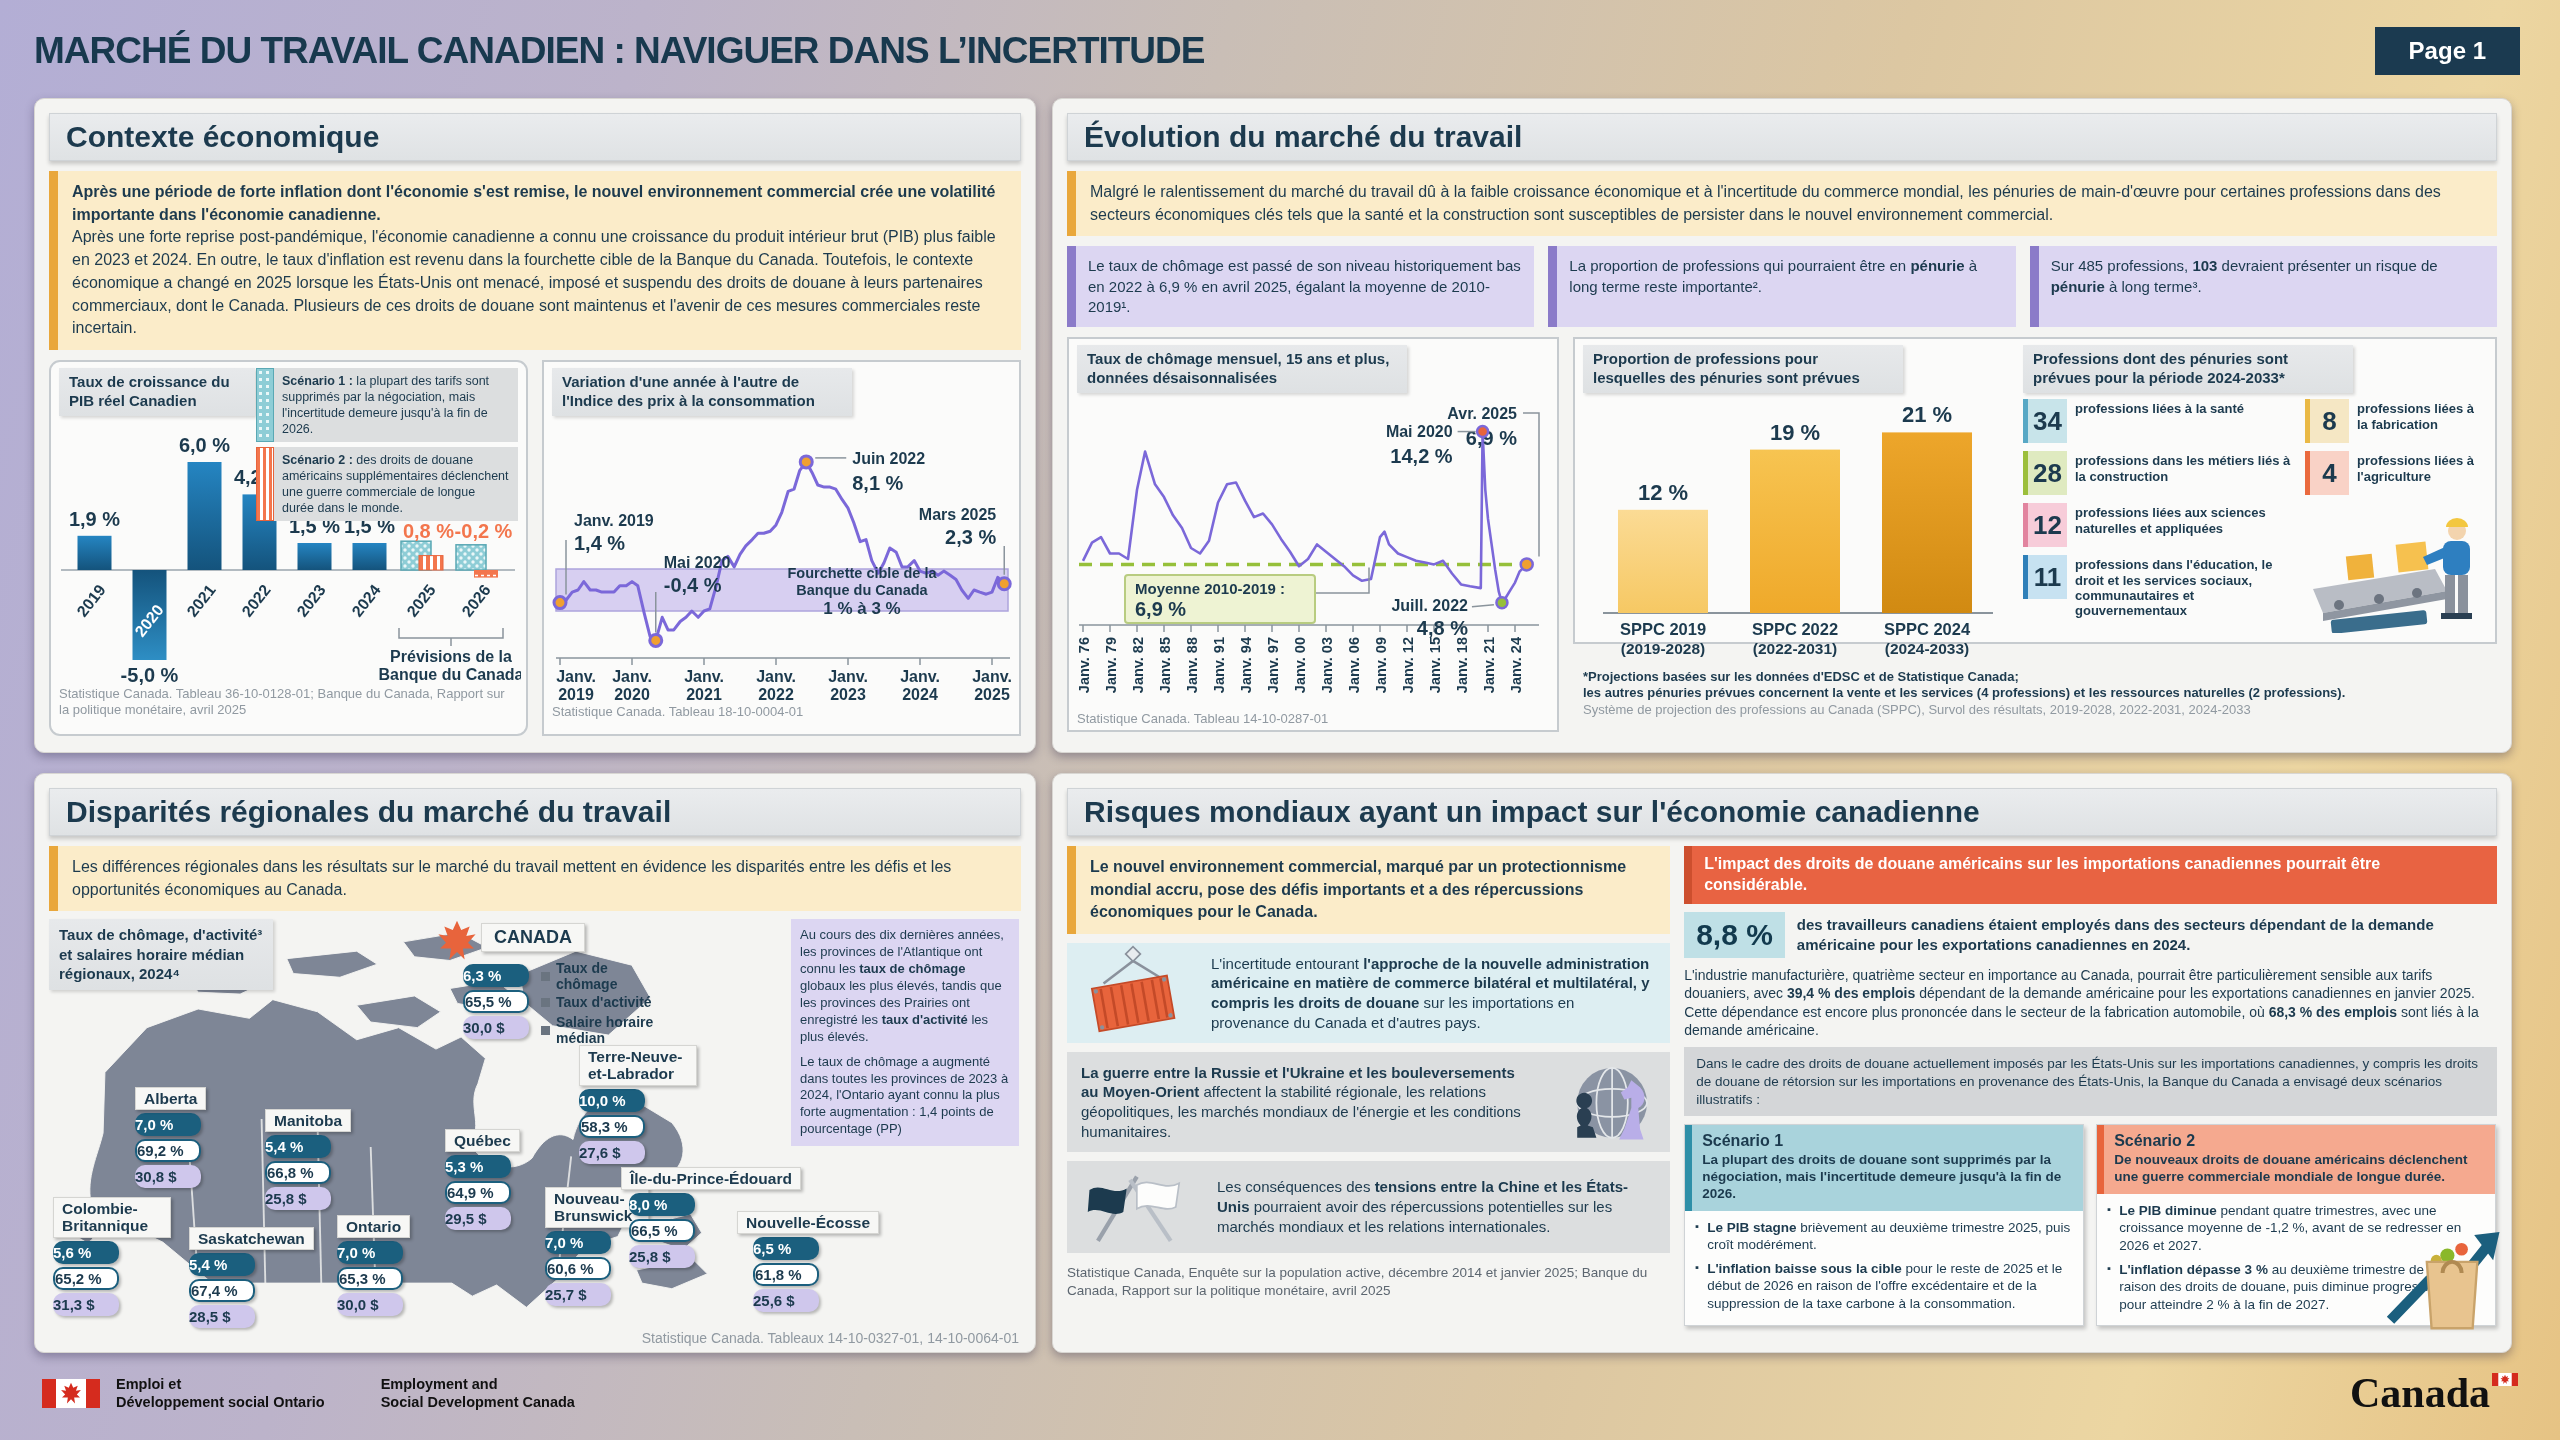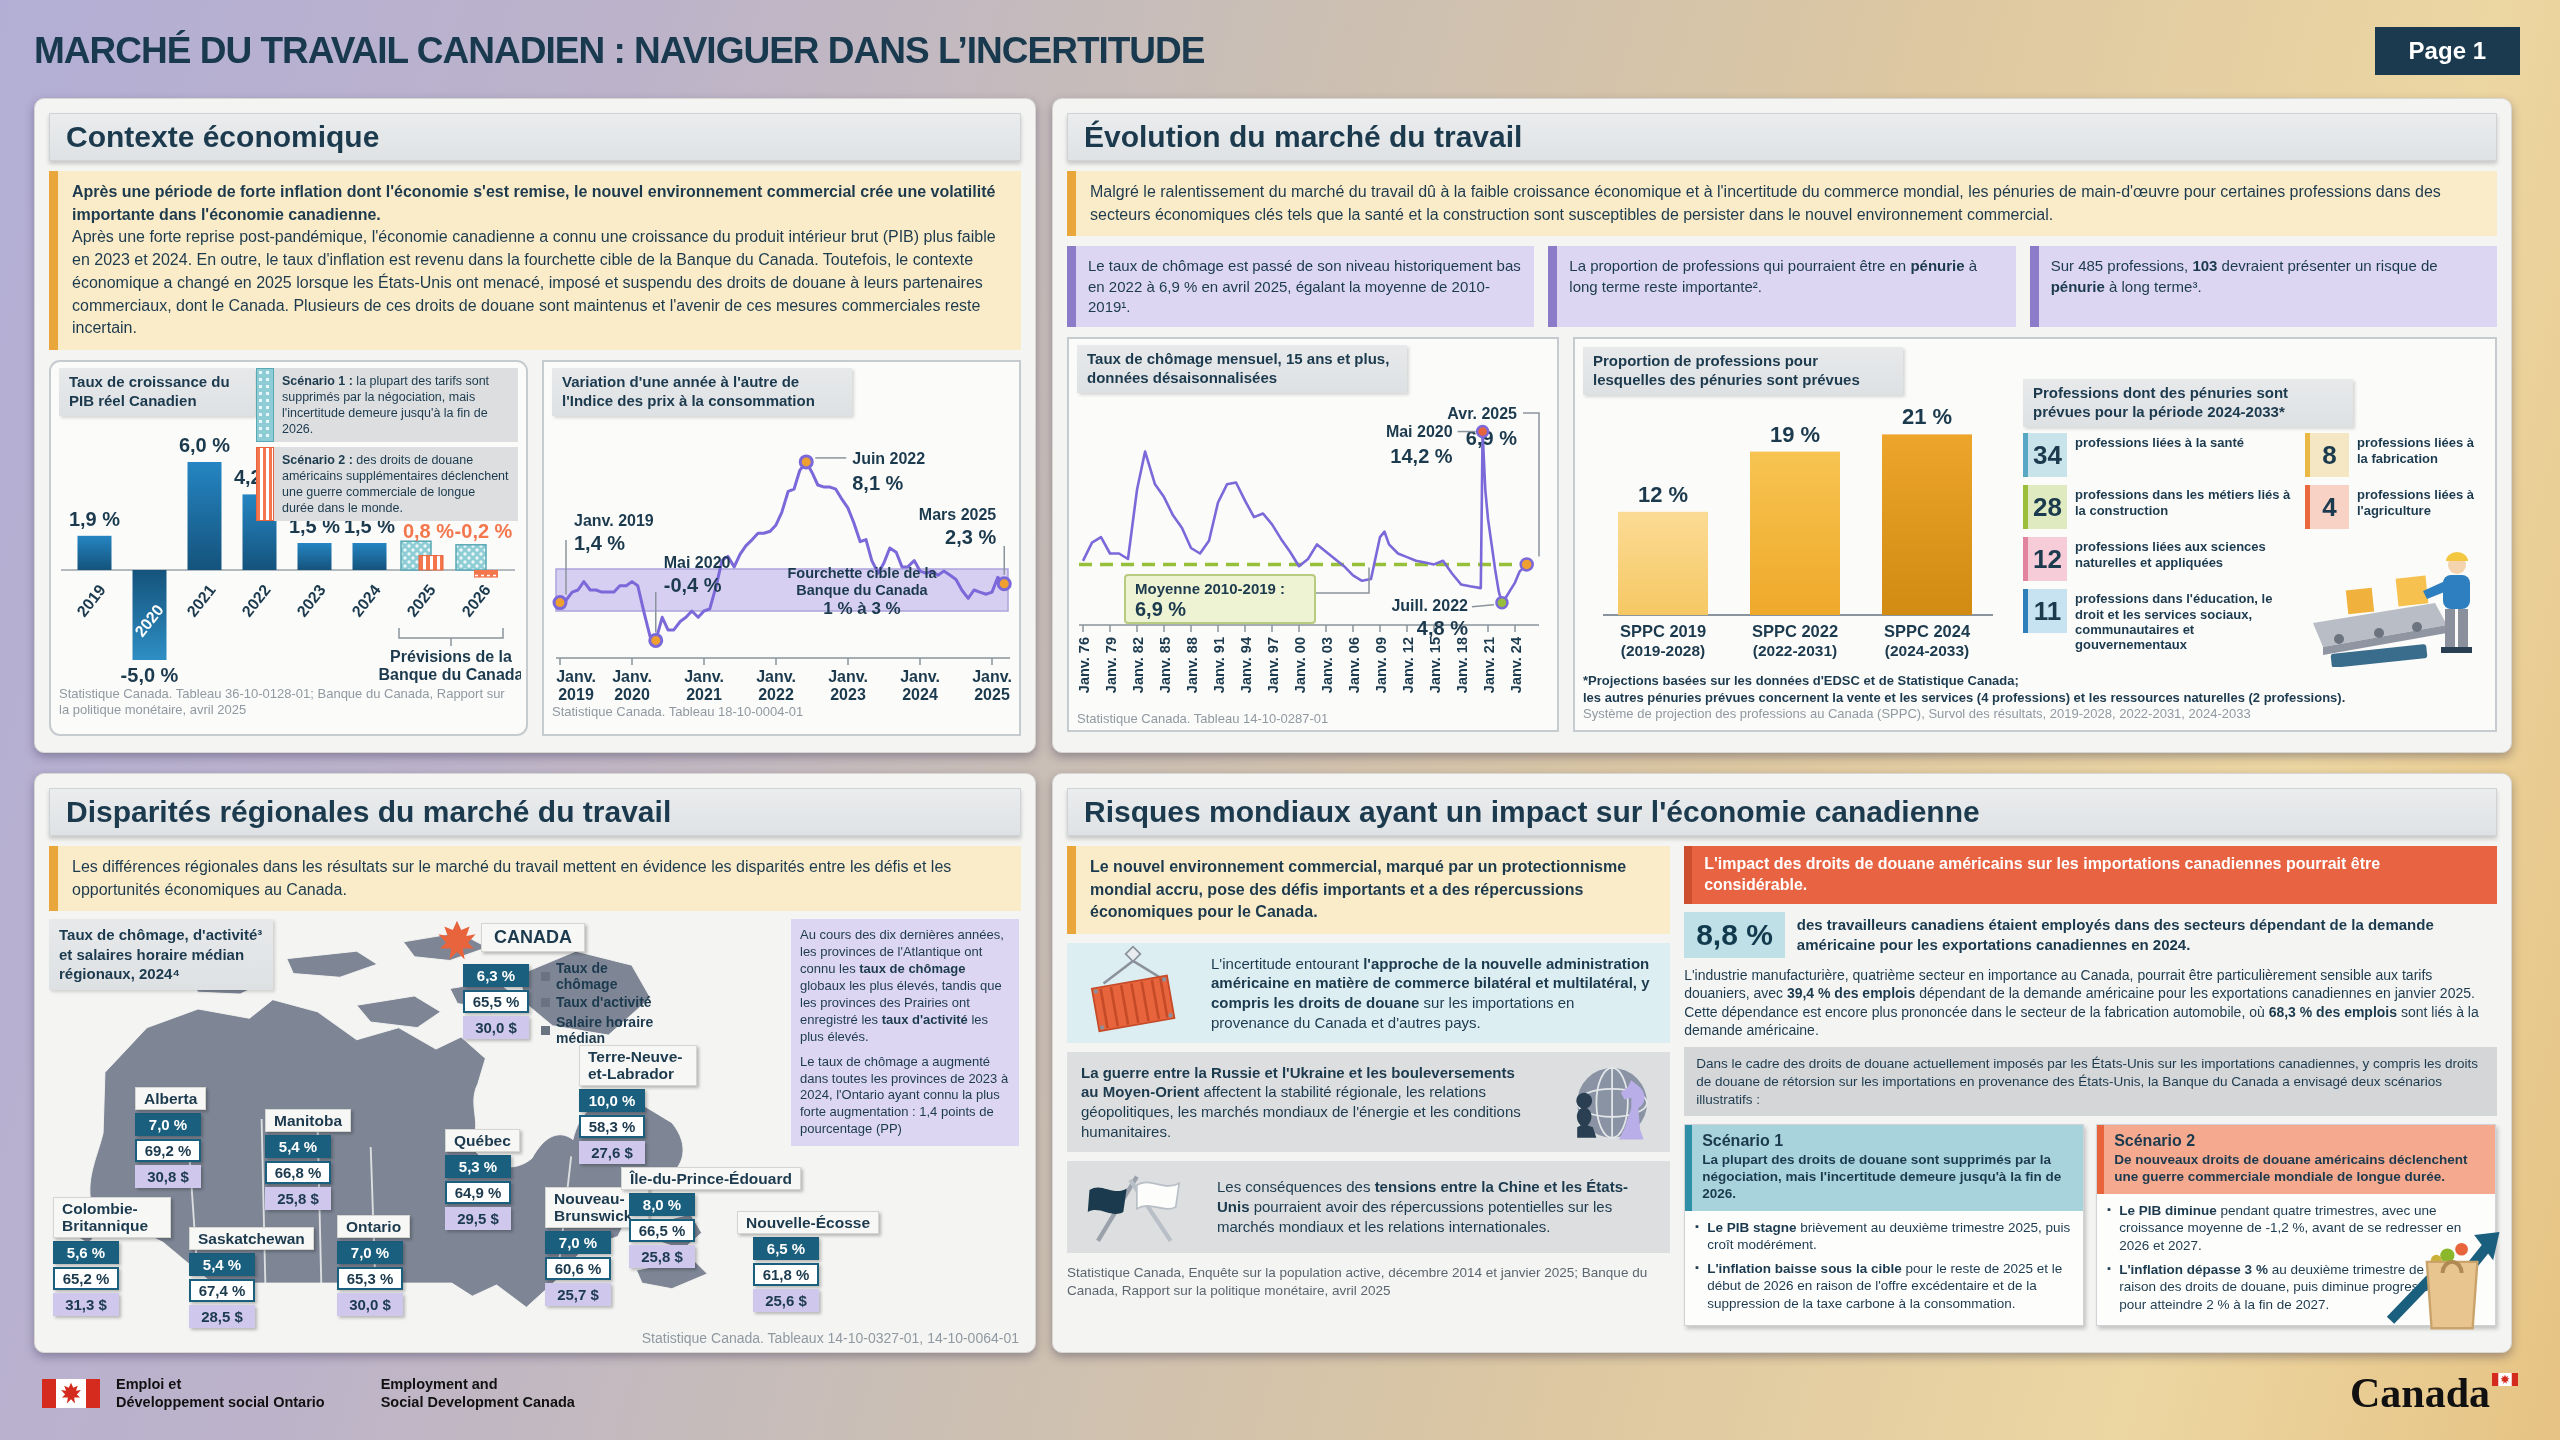--- a/index.html
+++ b/index.html
@@ -40,41 +40,41 @@
   
   #cpi-card{ width:479px; height:376px;}
   #cpi-card .chart-label{ left:8px; top:6px; width:300px;}
   #cpi-svg{ margin-top:52px; display:block;}
   
   .stat-row{ display:flex; gap:14px; margin-top:10px;}
   .stat-row .purple-stat{ width:468px;}
   #unemp-card{ width:492px; height:395px;}
   #unemp-card .chart-label{ left:8px; top:6px; width:330px;}
   #unemp-svg{ margin-top:50px; display:block;}
-  #shortage-card{ width:926px; height:395px; display:flex; flex-wrap:wrap;align-items:flex-end;}
+  #shortage-card{ width:926px; height:307px; display:flex; flex-wrap:wrap;}
   .short-left{ width:430px; position:relative;}
   .short-left .chart-label{ left:0; top:-2px; width:320px;}
   #sppc-svg{ margin-top:52px; display:block;}
   .short-right{ width:470px; position:relative; padding-left:10px;}
   .short-right .chart-label{ left:10px; top:-2px; width:330px;}
   .prof-grid{ margin-top:52px; display:flex; gap:10px;}
   .prof-col{ display:flex; flex-direction:column; gap:8px;}
   .prof-col.c1{ width:272px;}
   .prof-col.c2{ width:178px;}
   .prof-item{ display:flex; gap:8px; align-items:flex-start;}
   .prof-num{ width:44px; height:44px; flex:0 0 44px; border-left:5px solid; display:flex; align-items:center; justify-content:center; font-size:26px; font-weight:800; color:#1c3a4e;}
   .prof-label{ font-size:13px; font-weight:700; line-height:1.18; padding-top:2px;}
   .footnotes{ width:100%; margin-top:4px;}
   .fn{ font-size:13px; font-weight:700; color:#1c3a4e; line-height:1.25;}
   
   .map-wrap{ position:relative; height:428px; margin-top:8px;}
   .map-label{ position:absolute; left:0; top:0; width:224px; background:linear-gradient(#e7e9eb,#dee1e3); box-shadow:2px 2px 3px rgba(0,0,0,.15); padding:6px 10px; font-size:15px; font-weight:700; line-height:1.3; z-index:4;}
   .prov{ position:absolute; z-index:4;}
   .prov-name{ background:#f7f7f5; border:1px solid #d5d5d2; box-shadow:2px 2px 3px rgba(0,0,0,.25); display:inline-block; padding:2px 8px; font-size:15.5px; font-weight:700; line-height:1.1;}
-  .chip{ width:66px; height:23px; margin-top:3px; text-align:center; font-size:15px; font-weight:700; line-height:23px; box-shadow:2px 2px 3px rgba(0,0,0,.25);}
+  .chip{ width:66px; height:23px; margin-top:3px; font-size:15px; font-weight:700; line-height:23px; box-shadow:2px 2px 3px rgba(0,0,0,.25);border-radius:10px;}
   .chip-u{ background:#1b5f7e; color:#fff;}
   .chip-a{ background:#ffffff; color:#1c3a4e; border:2px solid #1b5f7e; line-height:19px;}
   .chip-w{ background:#cfc7ec; color:#1c3a4e;}
   .canada-legend{ position:absolute; left:386px; top:0; z-index:4; }
   .canada-name{ position:absolute; left:46px; top:4px; background:#f7f7f5; border:1px solid #d5d5d2; box-shadow:2px 2px 3px rgba(0,0,0,.25); padding:3px 12px; font-size:18px; font-weight:800;}
   .can-chips{ position:absolute; left:28px; top:42px;}
   .can-leg{ position:absolute; left:106px; top:44px; width:130px;}
   .can-leg .row{ display:flex; align-items:center; gap:6px; height:26px; font-size:14px; font-weight:700;}
   .can-leg .sq{ width:9px; height:9px; background:#6a7480; flex:0 0 9px;}
   .purple-note{ position:absolute; left:742px; top:0; width:228px; background:#dcd6f2; padding:8px 9px; font-size:13px; line-height:1.3; z-index:4;}

